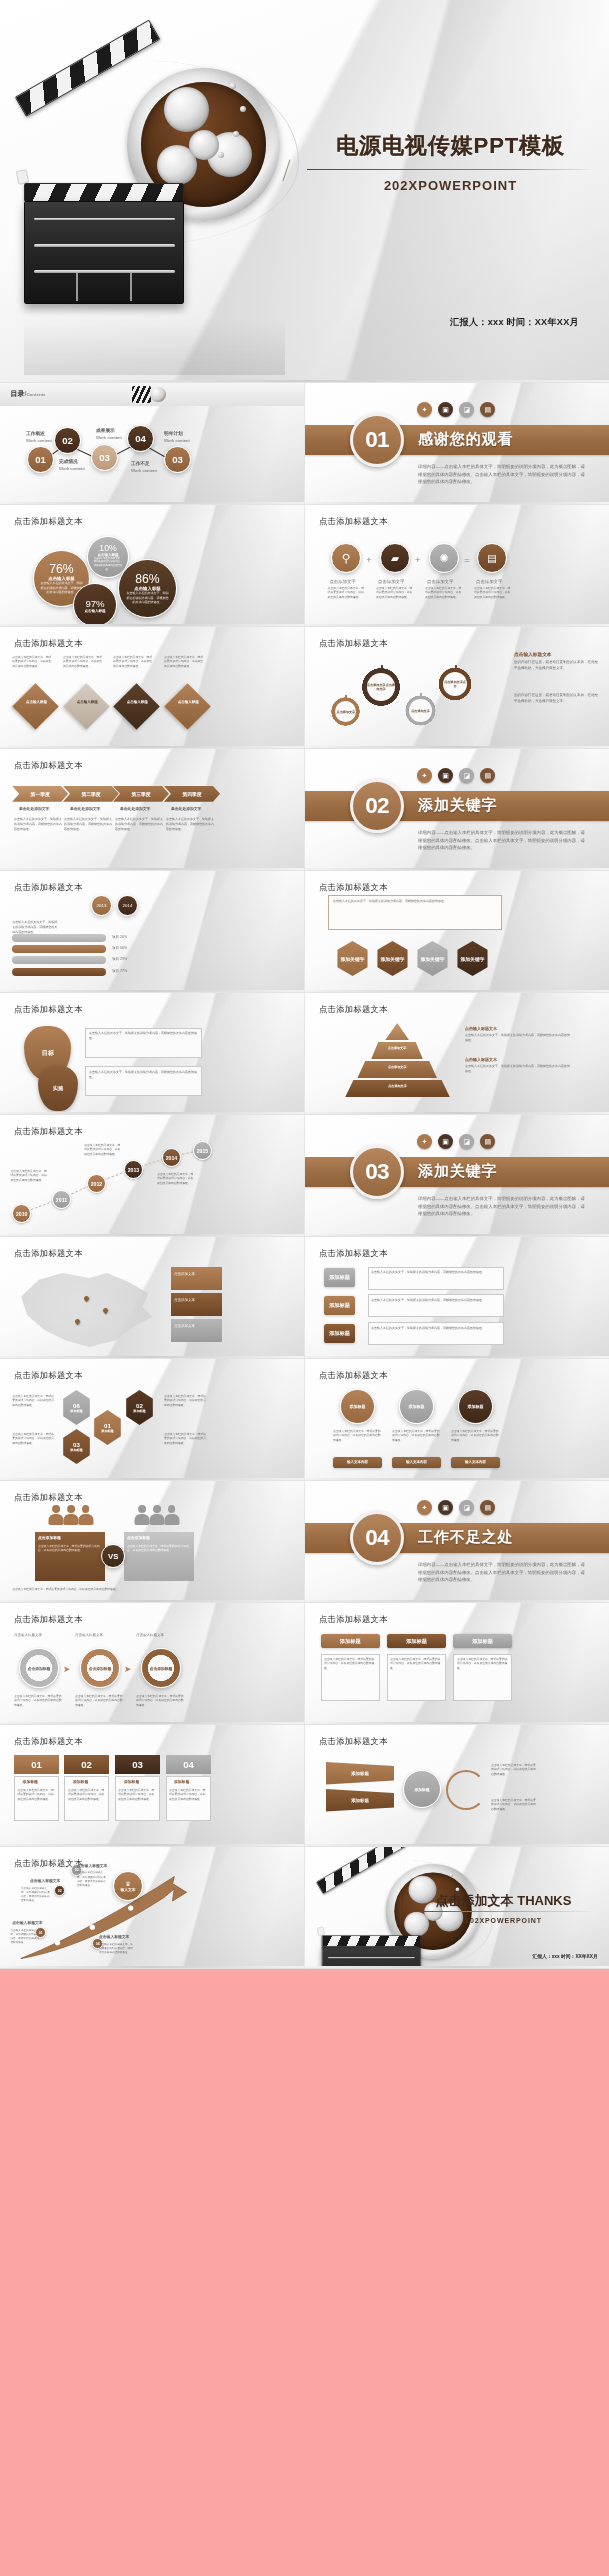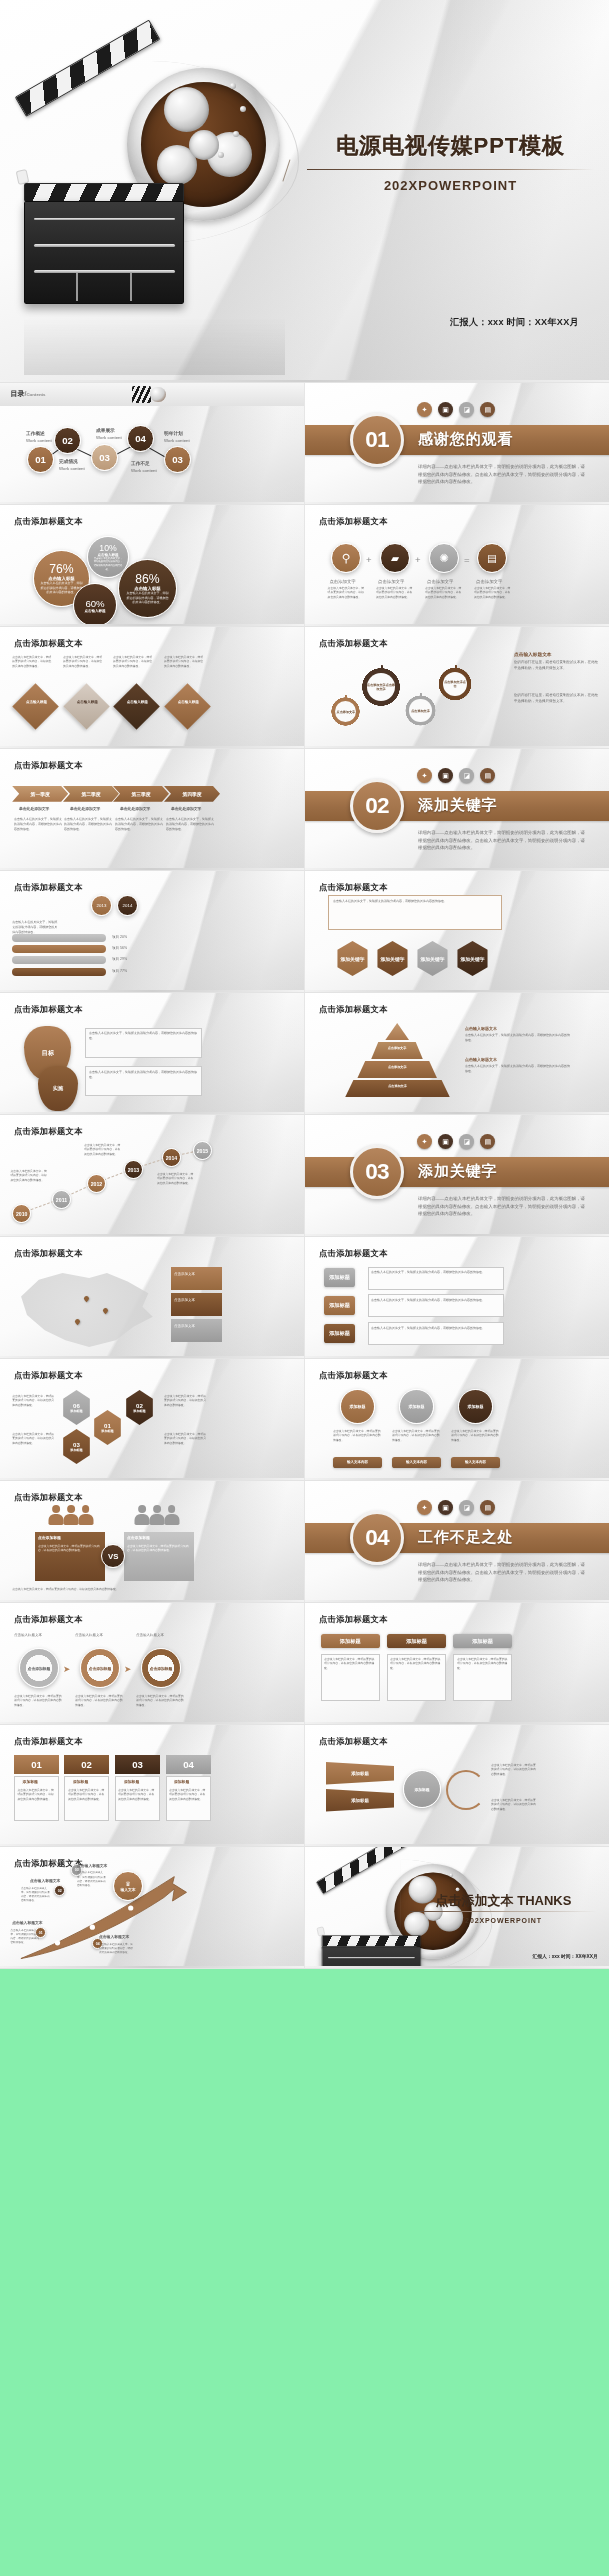--- a/index.html
+++ b/index.html
@@ -2,21 +2,21 @@
 <html style="font-size:14px"><head>
 <meta charset="utf-8">
 <style>
   * { box-sizing: border-box; margin:0; padding:0; }
   html,body { width:610px; }
   body {
     width:610px; height:2576px;
     font-family:"Liberation Sans","DejaVu Sans",sans-serif;
     background:#ffffff; position:relative; overflow:hidden;
   }
-  .page { width:610px; height:2576px; position:relative; background:#86efac; }
+  .page { width:610px; height:2576px; position:relative; background:#fca5a5; }
 
   
   .slide {
     position:relative; overflow:hidden;
     background:
       linear-gradient(118deg, rgba(255,255,255,0) 46%, rgba(170,170,170,.30) 47%, rgba(205,205,205,.10) 62%, rgba(255,255,255,0) 63%),
       linear-gradient(160deg, #ffffff 0%, #fbfbfb 42%, #ececec 72%, #d9d9d9 100%);
     border-bottom:0.9px solid #e3e3e3;
   }
   .slide:after{
@@ -104,21 +104,21 @@
     background:linear-gradient(180deg,rgba(60,60,60,.28),rgba(255,255,255,0) 82%);
     filter:blur(0.3px); transform:scaleY(-1); opacity:.5;
   }
 
   
   .grid{ display:flex; flex-wrap:wrap; width:610px; }
   .thumb{ width:305px; height:122px; position:relative; }
   .thumb:nth-child(odd){ border-right:0.9px solid #e6e6e6; }
 
   .s-title{
-    position:absolute; left:14px; top:10.5px; font-size:8.3px; font-weight:bold;
+    position:absolute; left:14px; top:10.5px; font-size:8.3px; font-weight:normal;
     color:#2b2b2b; letter-spacing:0.3px;
   }
 
   
   .sec-band{
     position:absolute; left:0; right:0; top:42px; height:30px;
     background:linear-gradient(180deg,#b07f53,#9a6c44 55%,#8e6139);
     box-shadow:0 0.9px 1.7px rgba(0,0,0,.2);
   }
   .sec-num{
@@ -296,21 +296,21 @@
         <span style="font-size:12.2px">76%</span>
         <span style="font-size:4.4px;font-weight:bold">点击输入标题</span>
         <span style="font-size:3px;width:42px;line-height:1.5;opacity:.9">点击输入本栏的具体文字，简明扼要的说明分项内容，请根据您的具体内容酌情修改。</span>
       </div>
       <div class="circ" style="left:87px;top:31px;width:42px;height:42px;background:linear-gradient(180deg,#b6b6b6,#9a9a9a)">
         <span style="font-size:8.7px">10%</span>
         <span style="font-size:3.5px;font-weight:bold">点击输入标题</span>
         <span style="font-size:2.4px;width:31px;line-height:1.5">点击输入本栏的具体文字，简明扼要的说明分项内容，请根据您的具体内容酌情修改。</span>
       </div>
       <div class="circ" style="left:73px;top:78px;width:44px;height:44px;background:linear-gradient(180deg,#5a3c27,#3d2717)">
-        <span style="font-size:9.6px">60%</span>
+        <span style="font-size:9.6px">97%</span>
         <span style="font-size:3.5px;font-weight:bold">点击输入标题</span>
       </div>
       <div class="circ" style="left:118px;top:54px;width:59px;height:59px;background:linear-gradient(180deg,#5d4029,#3f2a19)">
         <span style="font-size:12.2px">86%</span>
         <span style="font-size:4.4px;font-weight:bold">点击输入标题</span>
         <span style="font-size:3px;width:44px;line-height:1.5;opacity:.9">点击输入本栏的具体文字，简明扼要的说明分项内容，请根据您的具体内容酌情修改。</span>
       </div>
     </div>
 
     <div class="thumb slide">

